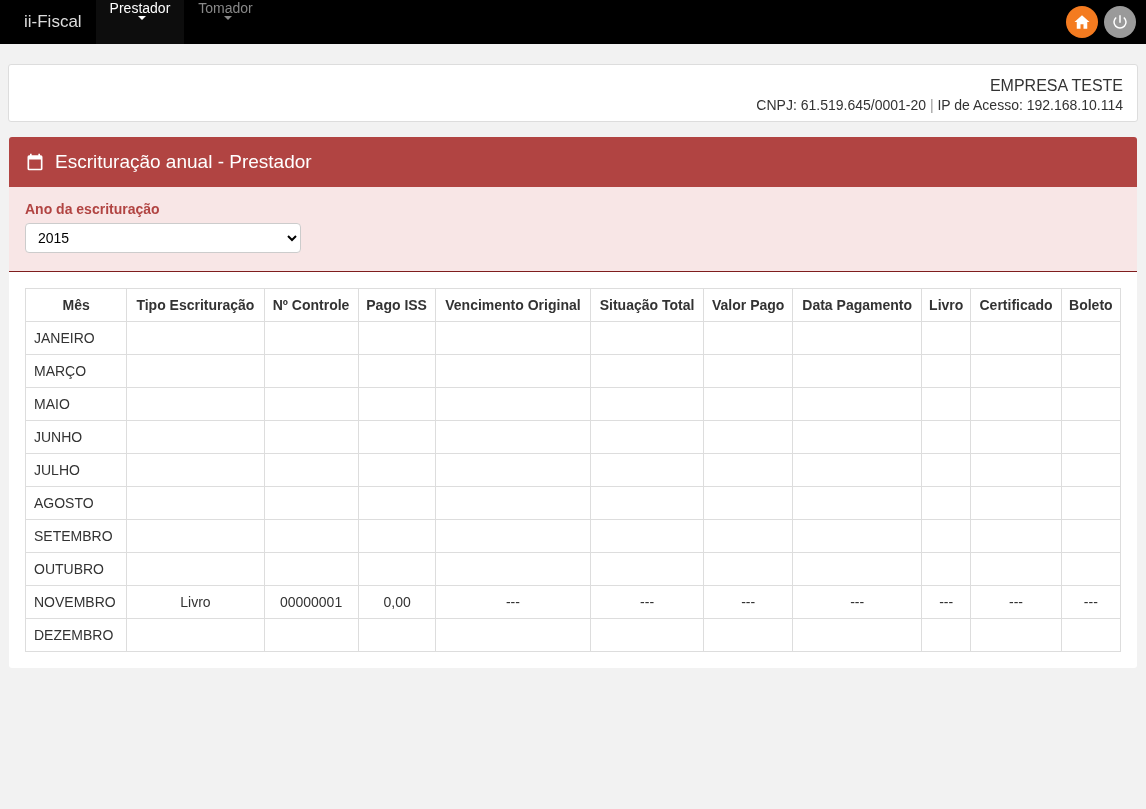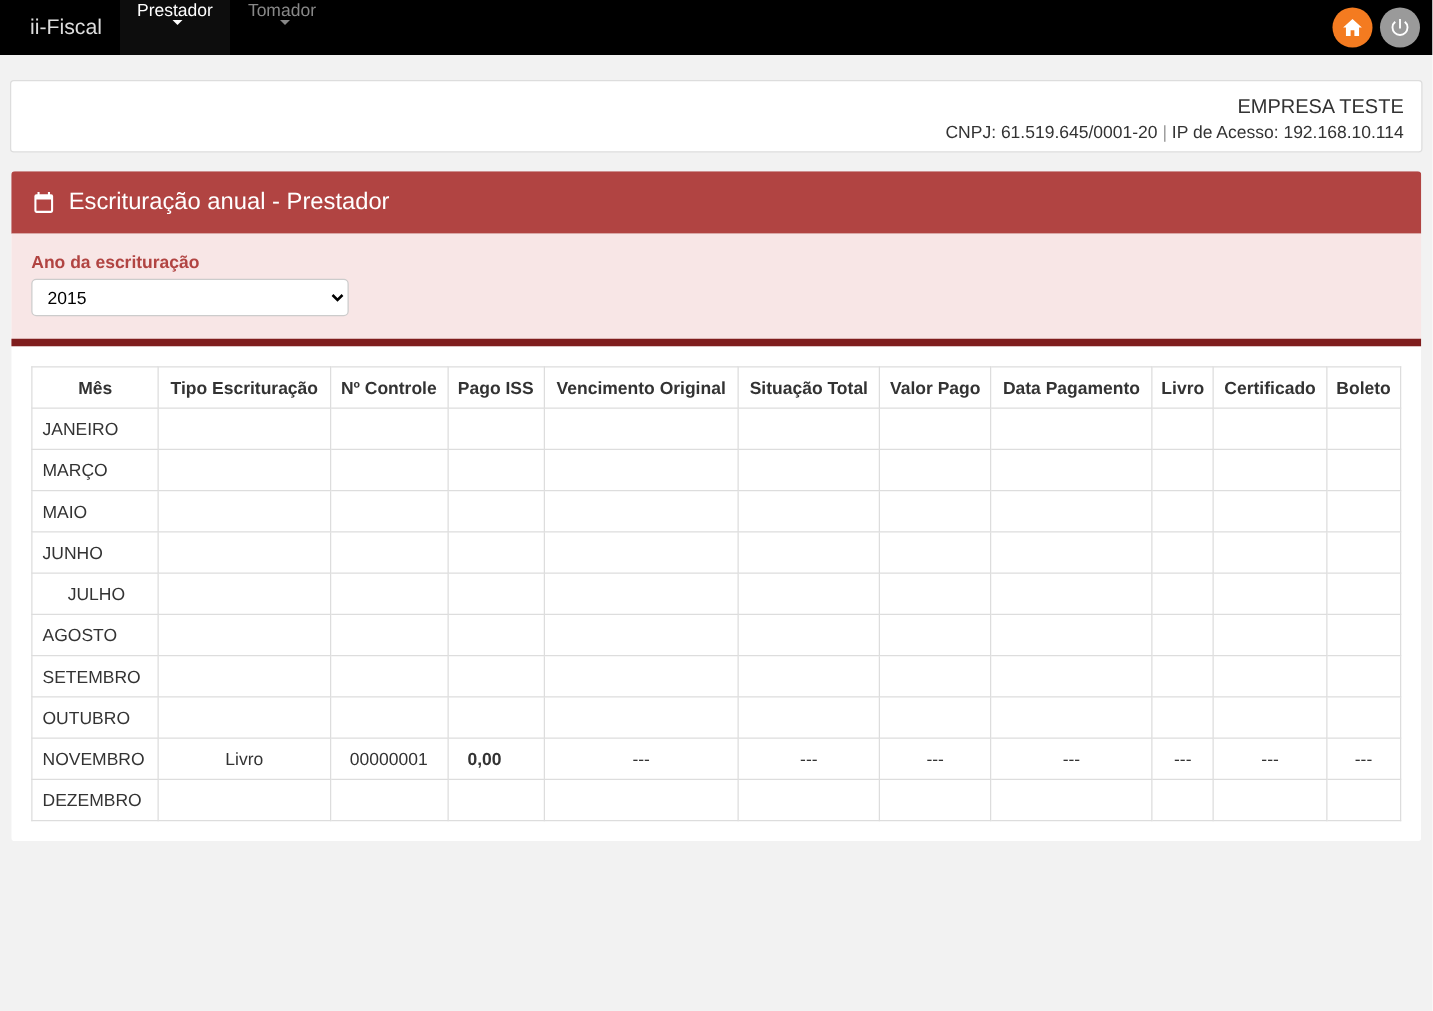--- a/index.html
+++ b/index.html
@@ -124,31 +124,31 @@
     gap: 10px;
   }
   .panel-heading svg { width: 20px; height: 20px; fill: #fff; }
   .panel-body {
     background: #fff;
     padding: 0;
   }
   .filter-area {
     background: #f8e6e6;
     padding: 14px 16px 18px 16px;
-    border-bottom: 6px solid #7f1d1d;
+    border-bottom: 1px solid #7f1d1d;
   }
   .filter-label {
     color: #b14442;
     font-weight: bold;
     font-size: 14px;
     margin-bottom: 6px;
     display: block;
   }
   .year-select {
-    width: 254px;
+    width: 276px;
     height: 30px;
     border: 1px solid #ccc;
     border-radius: 4px;
     padding: 0 8px;
     font-size: 14px;
     background: #fff;
   }
 
   
   .table-wrap {
@@ -166,21 +166,21 @@
     vertical-align: middle;
   }
   th {
     font-weight: bold;
     background: #fff;
   }
   td:first-child {
     text-align: left;
     padding-left: 8px;
   }
-  td.right { padding-right: 24px; font-weight: bold; }
+  td.right { text-align: right; padding-right: 24px; }
 
 </style>
 </head>
 <body>
 
 <div class="navbar">
   <div class="nav-left">
     <div class="brand">ii-Fiscal</div>
     <div class="nav-item active">
       <span>Prestador</span>
@@ -294,21 +294,21 @@
               <td class="right"></td>
               <td></td>
               <td></td>
               <td></td>
               <td></td>
               <td></td>
               <td></td>
               <td></td>
             </tr>
             <tr>
-              <td style="text-align: center;">JULHO</td>
+              <td style="text-align: left;">JULHO</td>
               <td></td>
               <td></td>
               <td class="right"></td>
               <td></td>
               <td></td>
               <td></td>
               <td></td>
               <td></td>
               <td></td>
               <td></td>

